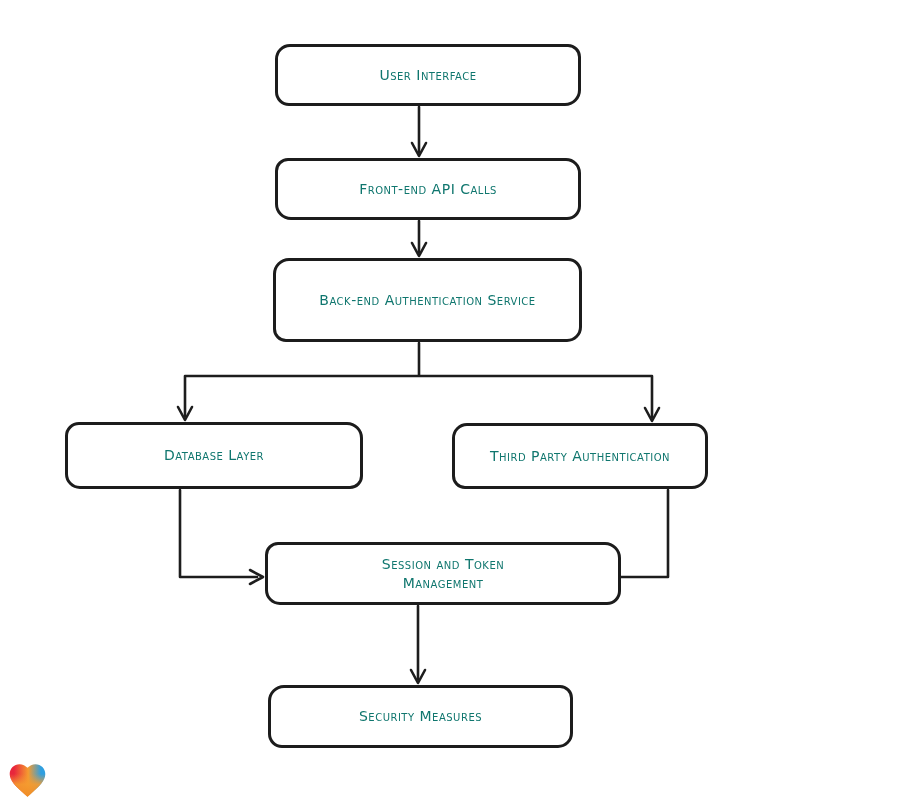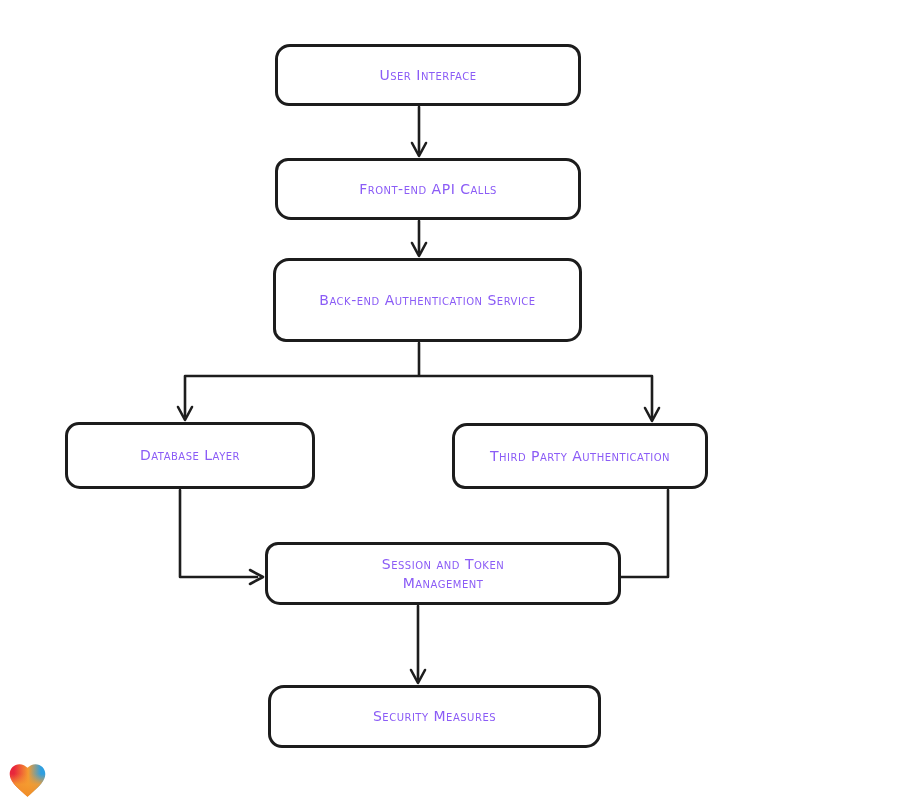--- a/index.html
+++ b/index.html
@@ -34,36 +34,36 @@
   }
   .node {
     position: absolute;
     box-sizing: border-box;
     background: #ffffff;
     border: 3px solid #1c1c1c;
     display: flex;
     align-items: center;
     justify-content: center;
     text-align: center;
-    color: #8b5cf6;
+    color: #0f766e;
     font-size: 14px;
     font-variant-caps: small-caps;
     letter-spacing: 0.5px;
     line-height: 1.35;
     cursor: default;
   }
   .node .lbl { display: inline-block; }
   
   #n-ui { left: 275px; top:  44px; width: 306px; height: 62px; border-radius: 15px 13px 16px 14px; }
   #n-fe { left: 275px; top: 158px; width: 306px; height: 62px; border-radius: 13px 15px 14px 16px; }
   #n-be { left: 273px; top: 258px; width: 309px; height: 84px; border-radius: 16px 14px 15px 13px; }
-  #n-db { left:  65px; top: 422px; width: 250px; height: 67px; border-radius: 14px 16px 13px 15px; text-align: right; }
+  #n-db { left:  65px; top: 422px; width: 298px; height: 67px; border-radius: 14px 16px 13px 15px; text-align: right; }
   #n-tp { left: 452px; top: 423px; width: 256px; height: 66px; border-radius: 15px 14px 16px 13px; }
   #n-ss { left: 265px; top: 542px; width: 356px; height: 63px; border-radius: 13px 16px 14px 15px; }
-  #n-sm { left: 268px; top: 685px; width: 333px; height: 63px; border-radius: 16px 13px 15px 14px; }
+  #n-sm { left: 268px; top: 685px; width: 305px; height: 63px; border-radius: 16px 13px 15px 14px; }
   #n-be .lbl { max-width: 240px; }
   #n-ss .lbl { max-width: 200px; }
   .heart-logo {
     position: absolute;
     left: 9px;
     top: 762px;
     width: 37px;
     height: 37px;
     cursor: pointer;
   }

